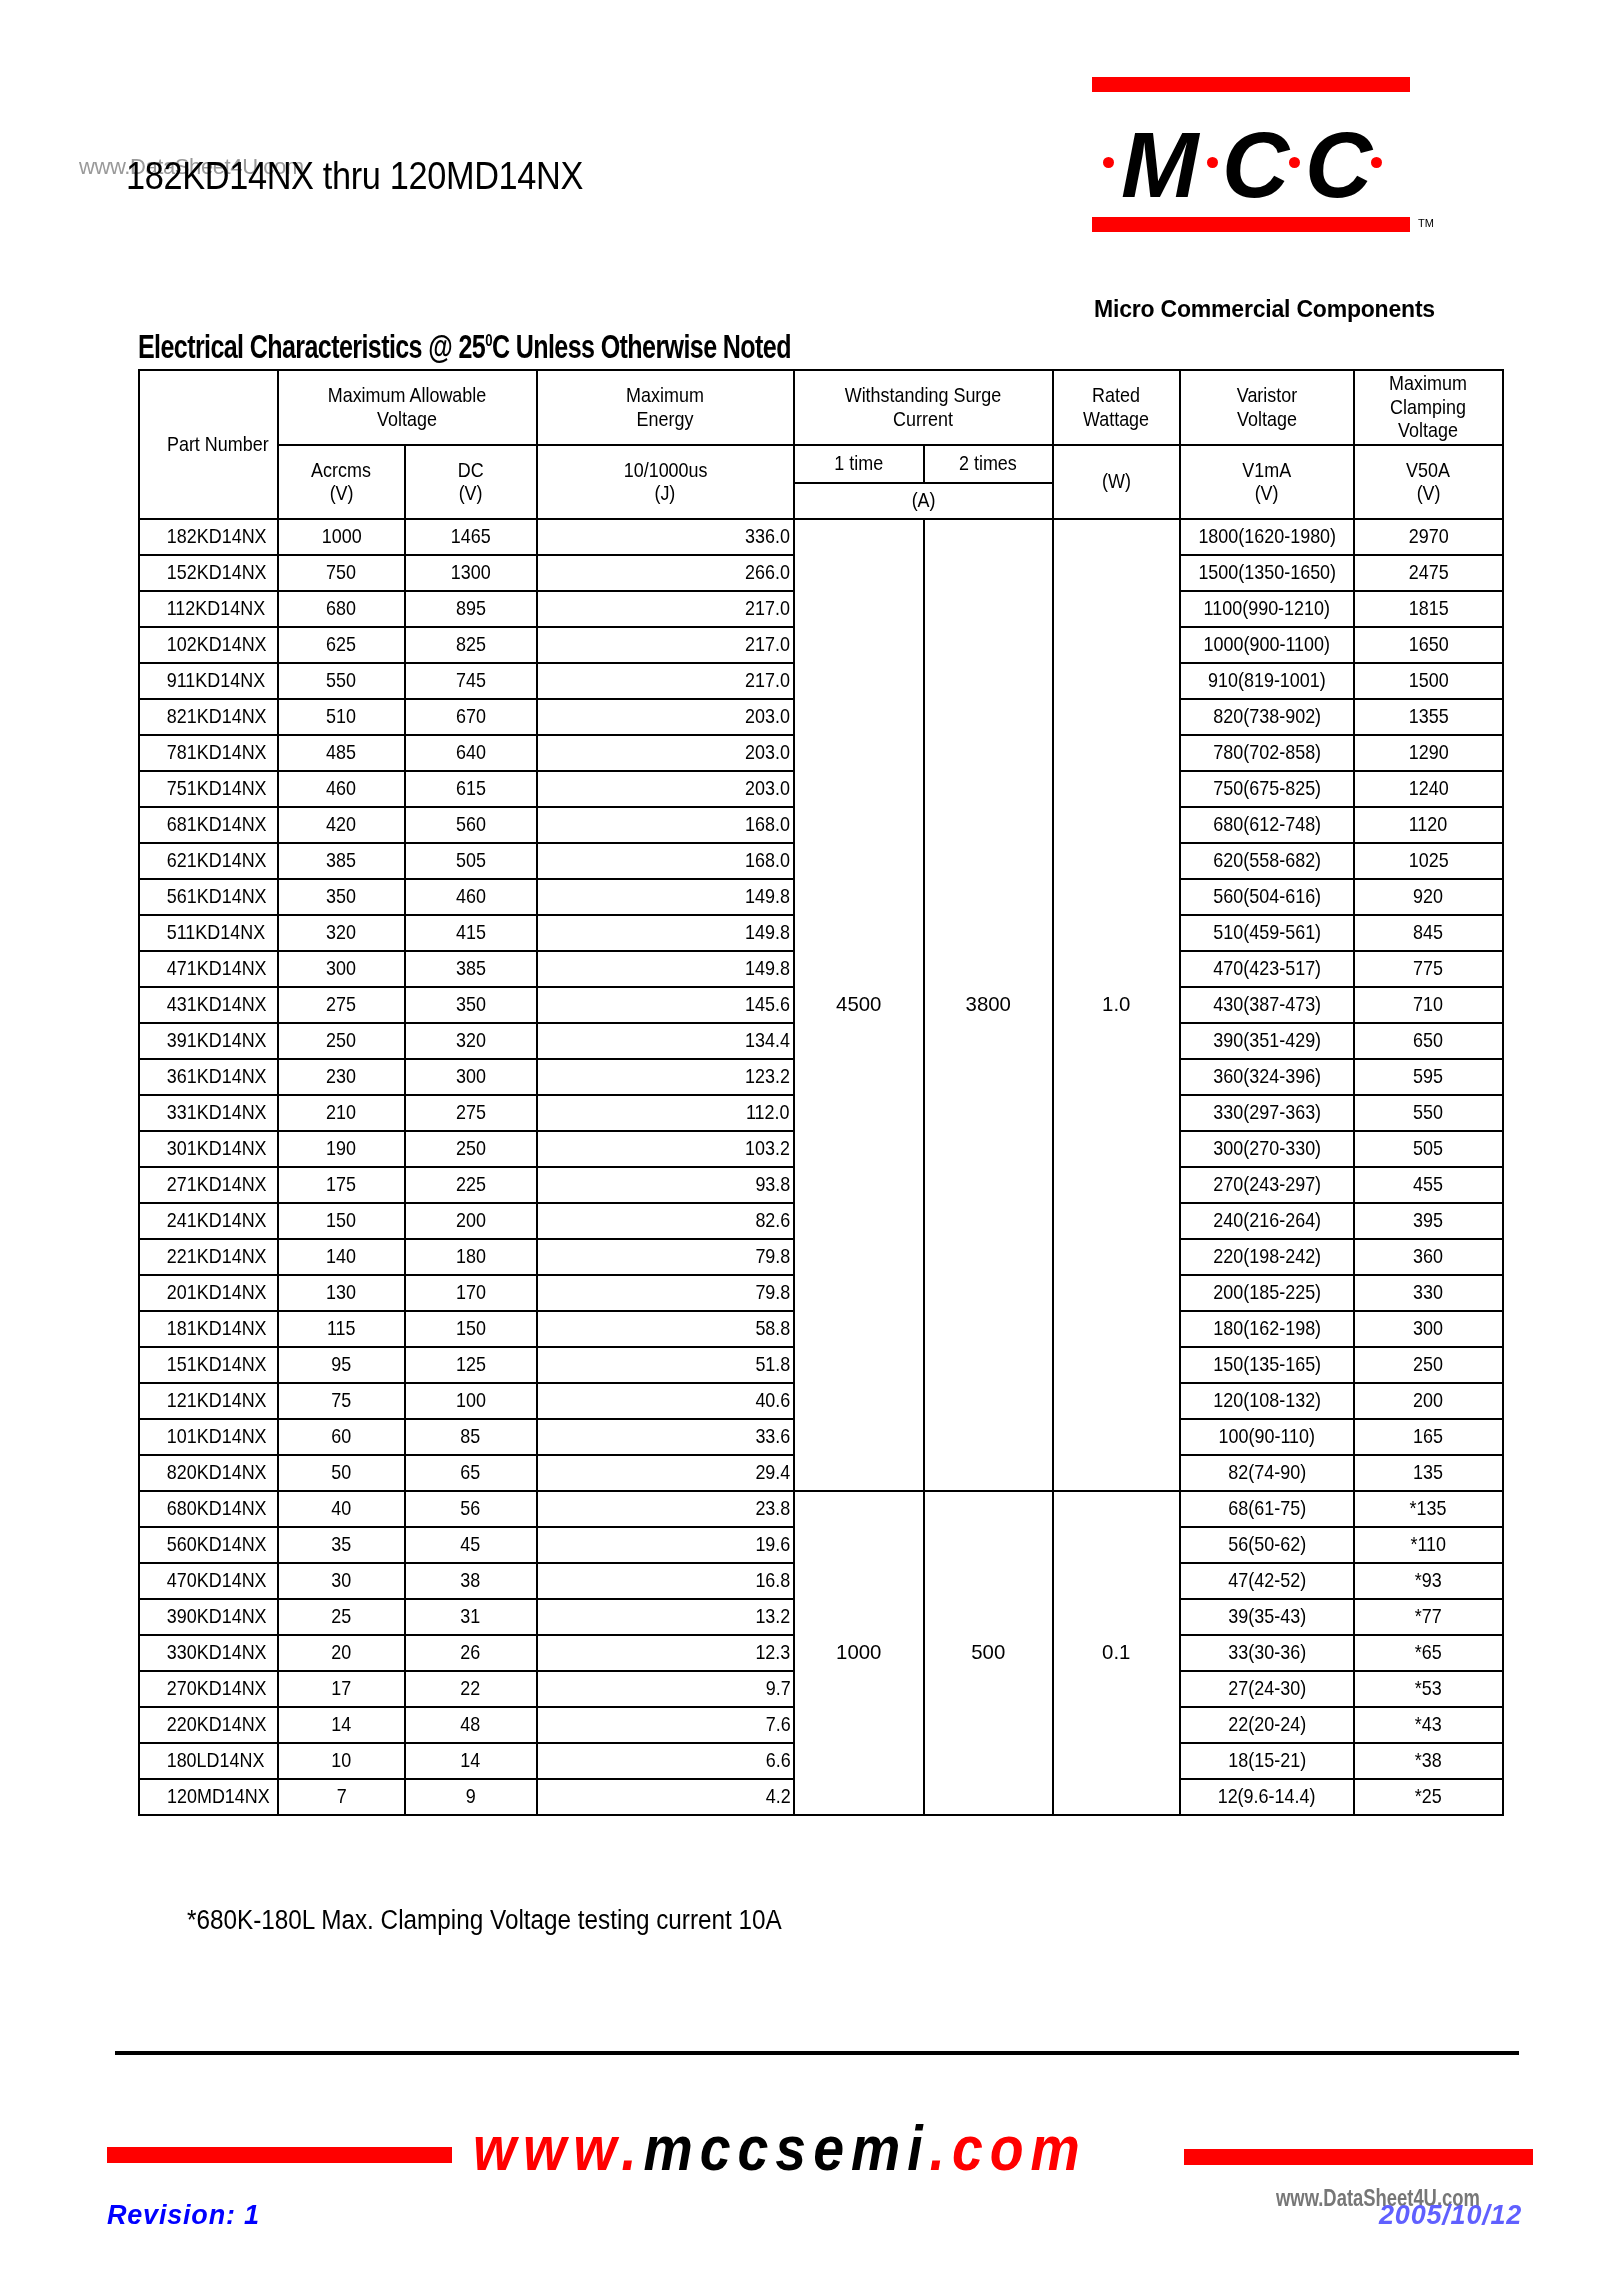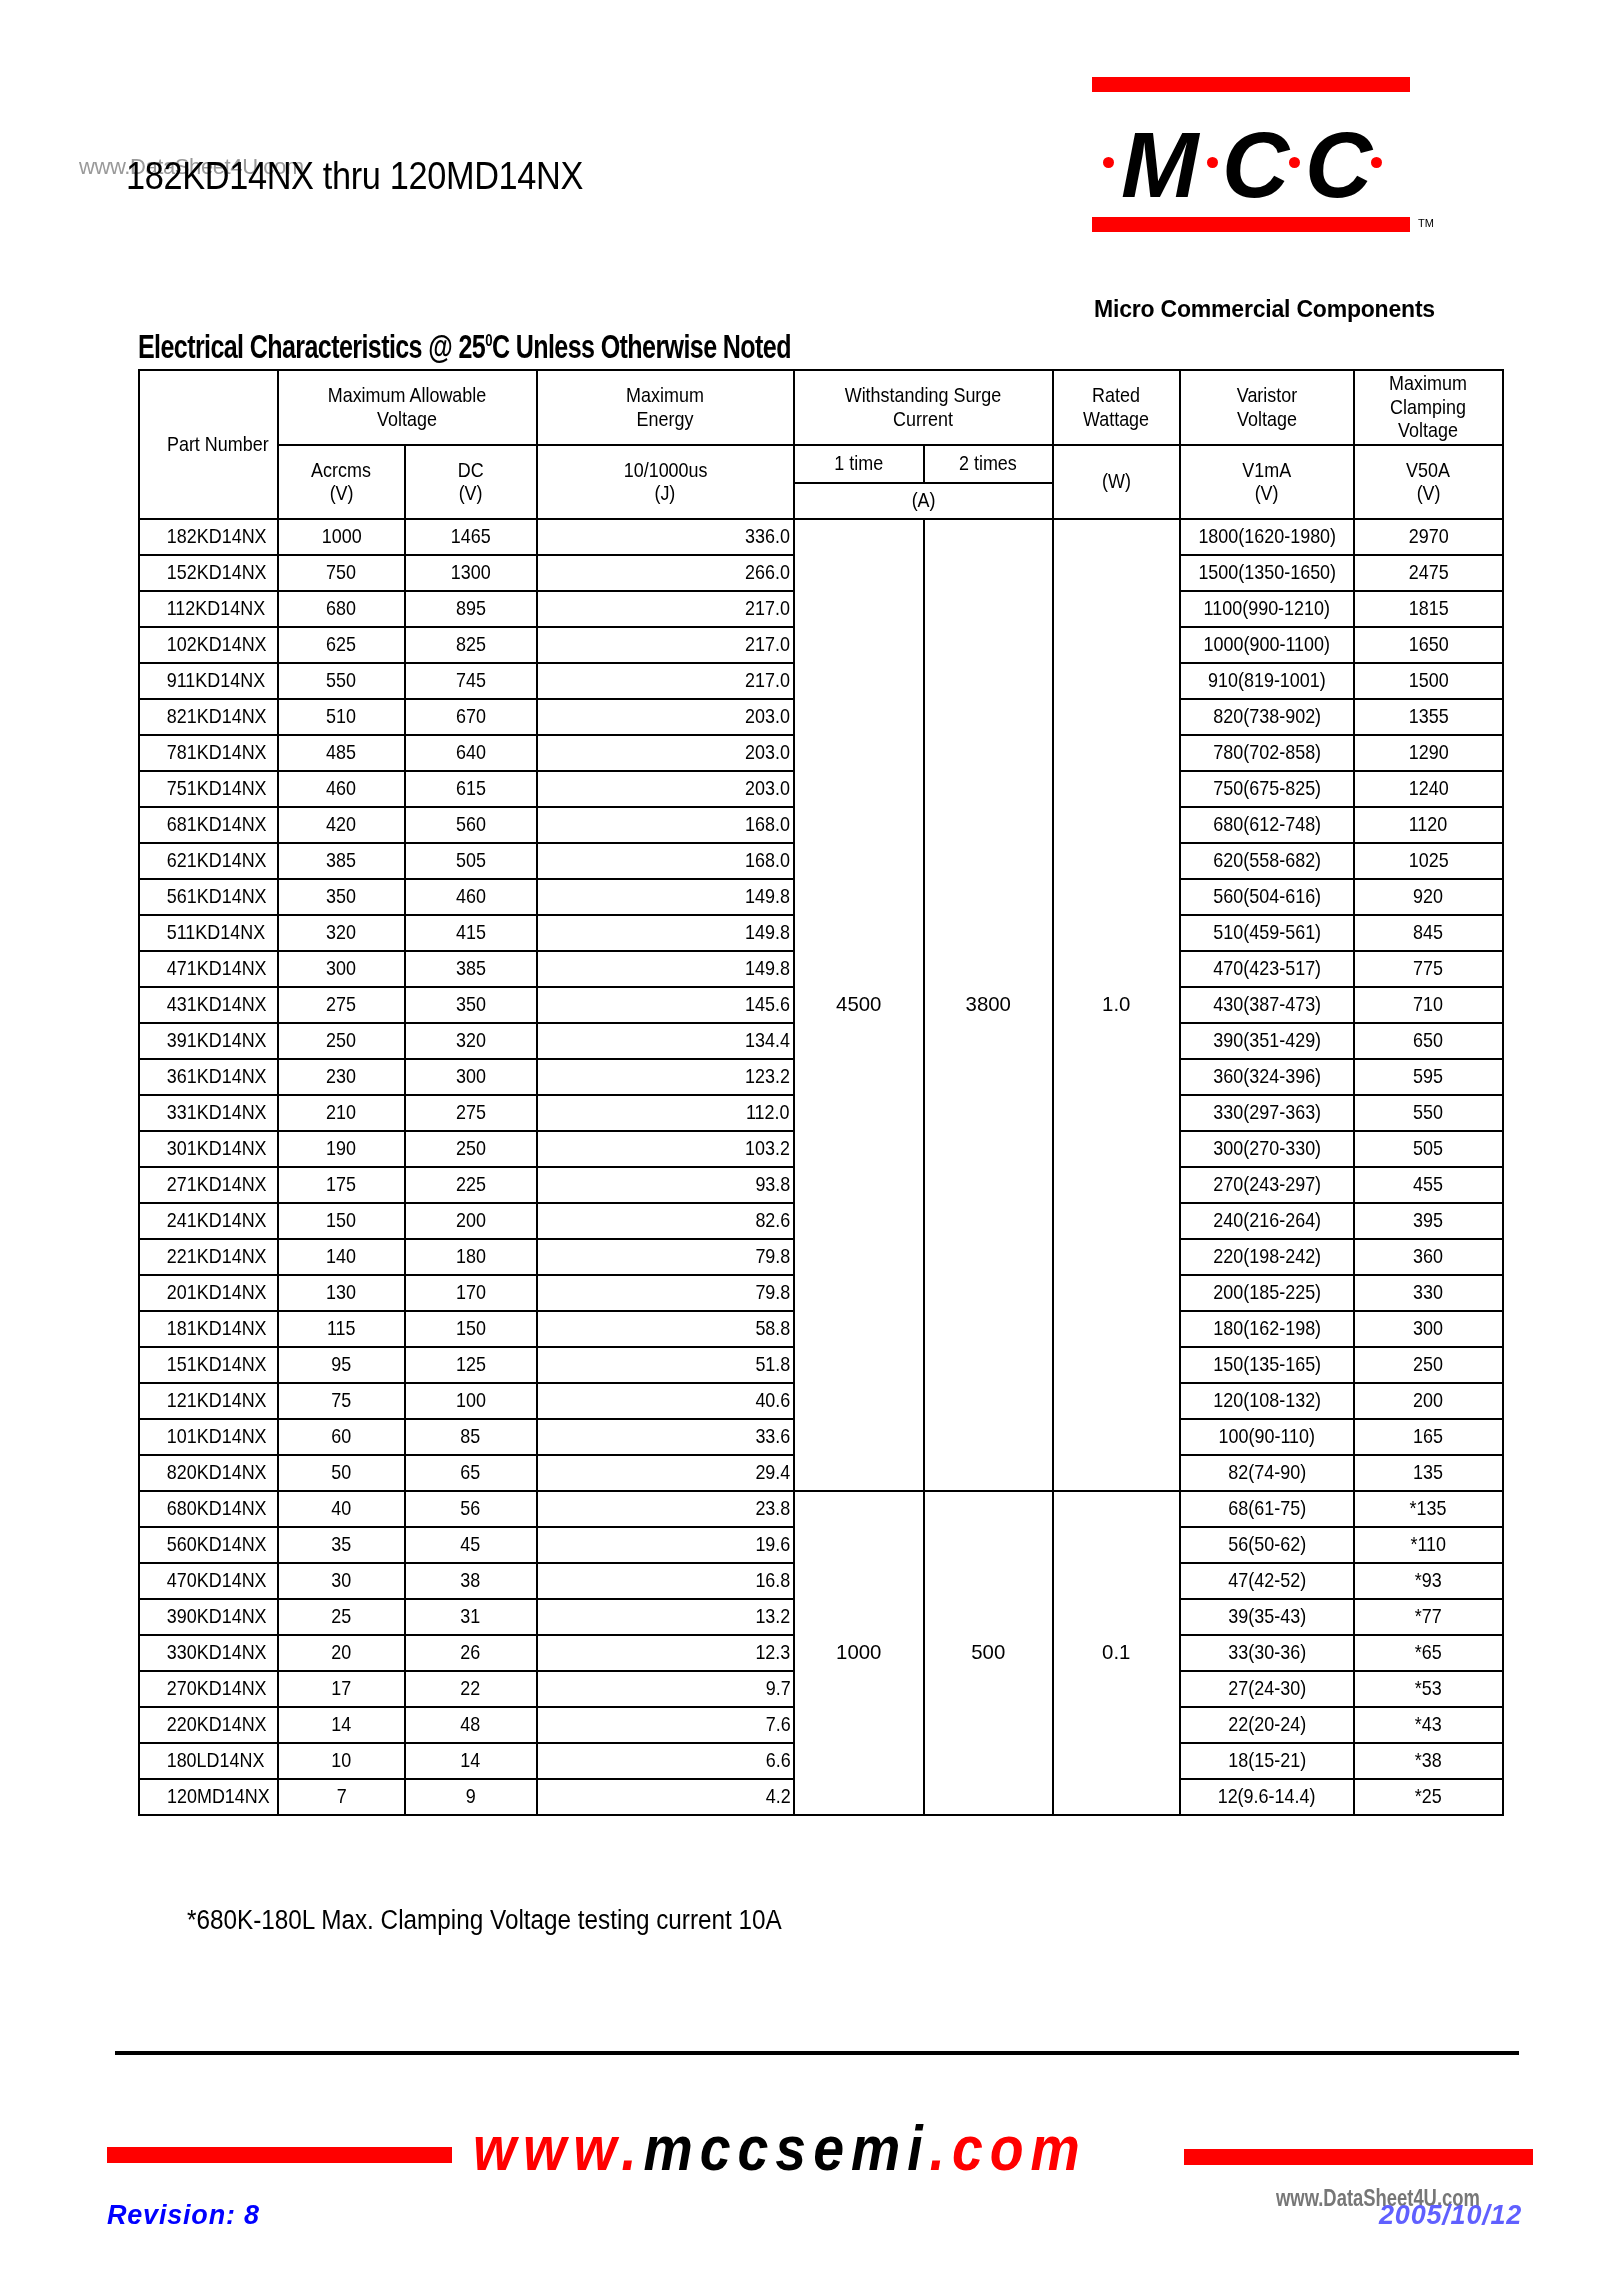--- a/index.html
+++ b/index.html
@@ -401,16 +401,16 @@
       </tr>
     </tbody>
 </table>
 
 <div class="abs note">*680K-180L Max. Clamping Voltage testing current 10A</div>
 
 <div class="abs rule"></div>
 <div class="abs red-bar" style="left:107px; top:2147px; width:345px;"></div>
 <div class="abs red-bar" style="left:1184px; top:2149px; width:349px;"></div>
 <div class="abs site"><span class="r">www.</span><span class="k">mccsemi</span><span class="r">.com</span></div>
-<div class="abs rev">Revision: 8</div>
+<div class="abs rev">Revision: 1</div>
 <div class="abs wm-bot">www.DataSheet4U.com</div>
 <div class="abs date">2005/10/12</div>
 
 
 </body></html>

